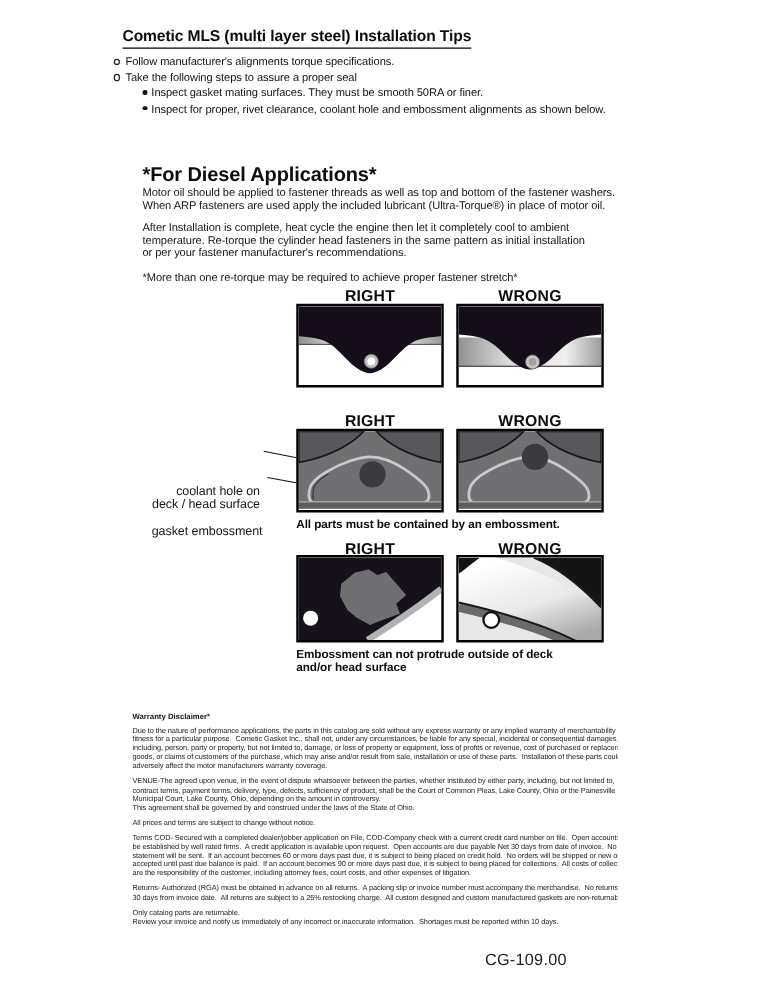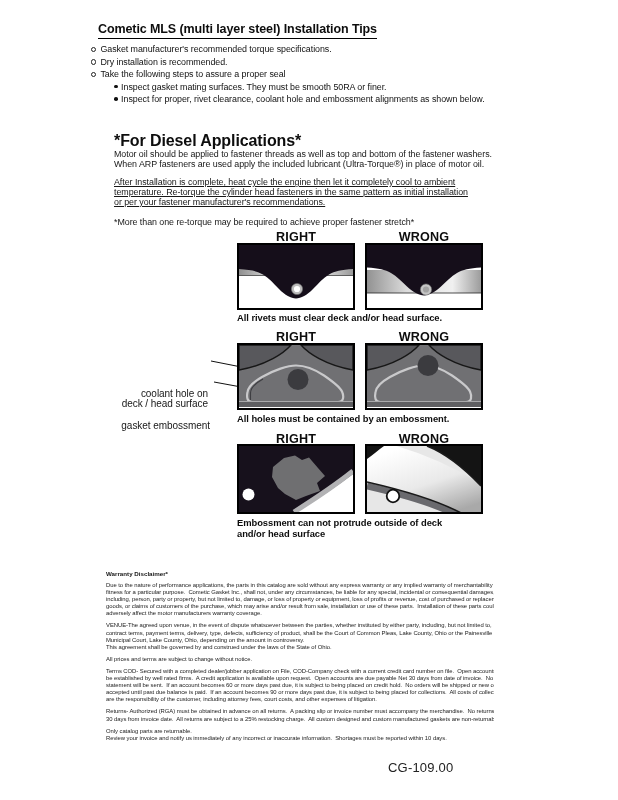--- a/index.html
+++ b/index.html
@@ -33,44 +33,40 @@
 </head>
 <body>
 
 <div class="page">
 
   <h1 class="abs title" style="left:98px;top:22px;">Cometic MLS (multi layer steel) Installation Tips</h1>
 
   <div class="abs bullets" style="left:91px;top:44px;width:460px;">
     <div class="bl">
         <span class="dot-o"></span>
-        <span>Gasket manufacturer's recommended torque specifications.</span>
-      </div>
-    <div class="bl">
-        <span class="dot-o"></span>
-        <span>Dry installation is recommended.</span>
+        <span>Follow manufacturer's alignments torque specifications.</span>
       </div>
     <div class="bl">
         <span class="dot-o"></span>
         <span>Take the following steps to assure a proper seal</span>
       </div>
     <div class="bl sub">
         <span class="dot-f"></span>
         <span>Inspect gasket mating surfaces.  They must be smooth 50RA or finer.</span>
       </div>
     <div class="bl sub">
         <span class="dot-f"></span>
         <span>Inspect for proper, rivet clearance, coolant hole and embossment alignments as shown below.</span>
       </div>
   </div>
 
   <h2 class="abs h2" style="left:98px;top:116px;">*For Diesel Applications*</h2>
   <p class="abs para" style="left:98px;top:134px;">Motor oil should be applied to fastener threads as well as top and bottom of the fastener washers.
 When ARP fasteners are used apply the included lubricant (Ultra-Torque®) in place of motor oil.</p>
-  <p class="abs para" style="left:98px;top:162px;text-decoration:underline;">After Installation is complete, heat cycle the engine then let it completely cool to ambient
+  <p class="abs para" style="left:98px;top:162px;">After Installation is complete, heat cycle the engine then let it completely cool to ambient
 temperature. Re-torque the cylinder head fasteners in the same pattern as initial installation
 or per your fastener manufacturer's recommendations.</p>
   <p class="abs para" style="left:98px;top:202px;">*More than one re-torque may be required to achieve proper fastener stretch*</p>
 
   <div class="abs hdr" style="left:237px;top:230px;">RIGHT</div>
   <div class="abs hdr" style="left:365px;top:230px;">WRONG</div>
 
   <div class="abs panel" style="left:237px;top:243px;">
     <svg width="114" height="63" viewBox="0 0 114 63">
       <defs>
@@ -100,21 +96,20 @@
         </linearGradient>
       </defs>
       <rect width="114" height="63" fill="#fff"></rect>
       <rect y="25" width="114" height="23" fill="url(#g1b)"></rect>
       <line x1="0" y1="48" x2="114" y2="48" stroke="#222" stroke-width="0.8"></line>
       <path d="M0,0 H114 V22.5 C102,23.3 96,24.5 90,28 C84,31.5 80,36 74,41.5 C68,47 62,50.5 57,50.5 C52,50.5 46,47 40,41.5 C34,36 30,31.5 24,28 C18,24.5 12,23.3 0,22.5 Z" fill="#150e1a"></path>
       <circle cx="59" cy="44.5" r="5.6" fill="#c6c6c6" stroke="#6e6e6e" stroke-width="0.6"></circle>
       <circle cx="59" cy="44.5" r="3.1" fill="#a3a3a3"></circle>
     </svg>
   </div>
-  <div class="abs cap" style="left:237px;top:312px;">All rivets must clear deck and/or head surface.</div>
 
   <div class="abs hdr" style="left:237px;top:330px;">RIGHT</div>
   <div class="abs hdr" style="left:365px;top:330px;">WRONG</div>
 
   <div class="abs lbl" style="left:96px;top:345px;width:112px;">coolant hole on
 deck / head surface</div>
   <div class="abs lbl" style="left:96px;top:377px;width:114px;">gasket embossment</div>
   <svg class="abs" style="left:205px;top:352px;" width="100" height="45" viewBox="0 0 100 45">
     <line x1="6" y1="9" x2="92" y2="26" stroke="#111" stroke-width="1"></line>
     <line x1="9" y1="30" x2="58" y2="39" stroke="#111" stroke-width="1"></line>
@@ -136,21 +131,21 @@
     <svg width="114" height="62" viewBox="0 0 114 62">
       <rect width="114" height="62" fill="#707073"></rect>
       <path d="M0,0 H52 C45,8 28,20 0,25 Z" fill="#58585c" stroke="#171717" stroke-width="1.4"></path>
       <path d="M114,0 H62 C69,8 86,20 114,25 Z" fill="#58585c" stroke="#171717" stroke-width="1.4"></path>
       <path d="M13,57 C8,57 7.5,52 8.5,47 C9.5,41 15,36.5 23,32 C35,25 49,20.5 57,20.5 C66,20.5 76,24.5 85,30.5 C93,36 101,42 103,46.5 C105,51 105,57 99,57 Z" fill="none" stroke="#c9c9cb" stroke-width="2.2"></path>
       <circle cx="61" cy="20.5" r="10.5" fill="#3b3b3f"></circle>
       <rect y="56.5" width="114" height="5.5" fill="#5f5f62"></rect>
       <line x1="0" y1="56.5" x2="114" y2="56.5" stroke="#a9a9ab" stroke-width="1"></line>
     </svg>
   </div>
-  <div class="abs cap" style="left:237px;top:413px;">All holes must be contained by an embossment.</div>
+  <div class="abs cap" style="left:237px;top:413px;">All parts must be contained by an embossment.</div>
 
   <div class="abs hdr" style="left:237px;top:432px;">RIGHT</div>
   <div class="abs hdr" style="left:365px;top:432px;">WRONG</div>
 
   <div class="abs panel tall" style="left:237px;top:444px;">
     <svg width="114" height="66" viewBox="0 0 114 66">
       <rect width="114" height="66" fill="#17111c"></rect>
       <path d="M114,28 L114,66 L58,66 C76,54 96,42 114,28 Z" fill="#ffffff"></path>
       <path d="M114,25 C94,41 74,54 55,66" fill="none" stroke="#b2b2b4" stroke-width="5"></path>
       <path d="M34,21 L45,12 L56,9.5 L63,14 L70,11.5 L79,22 L86,30 L78,37 L81,45 L67,50 L57,54 L46,48 L39,42 L33,31 Z" fill="#6f6f71"></path>

